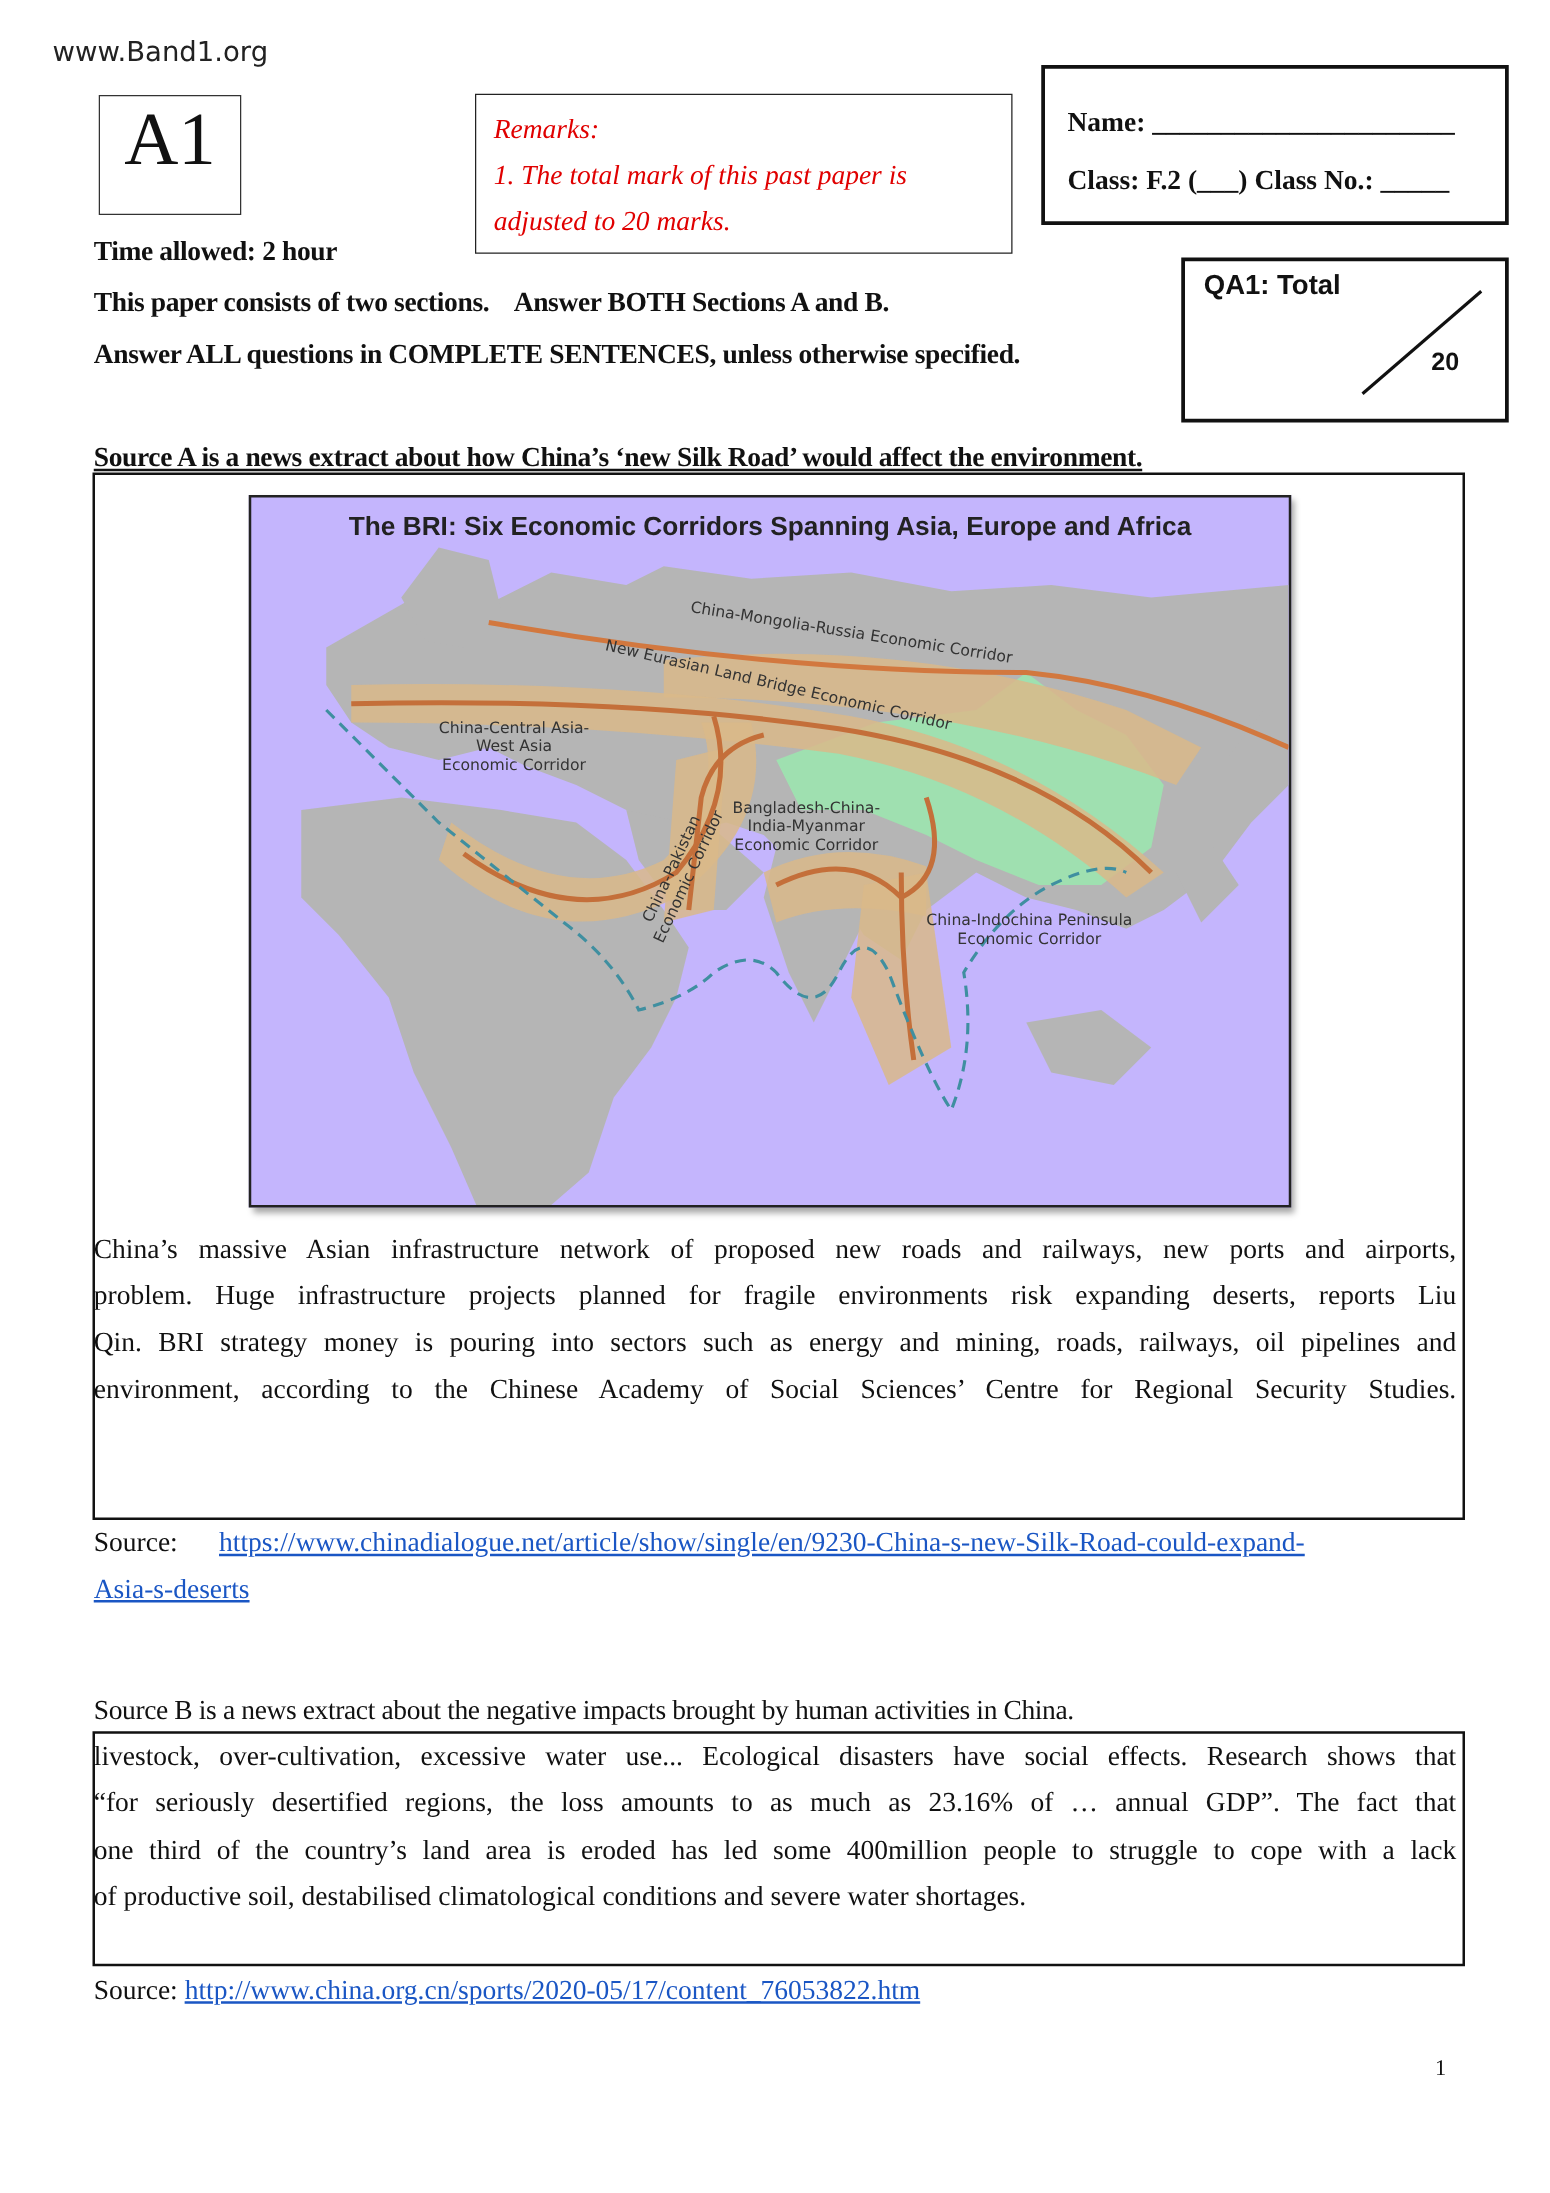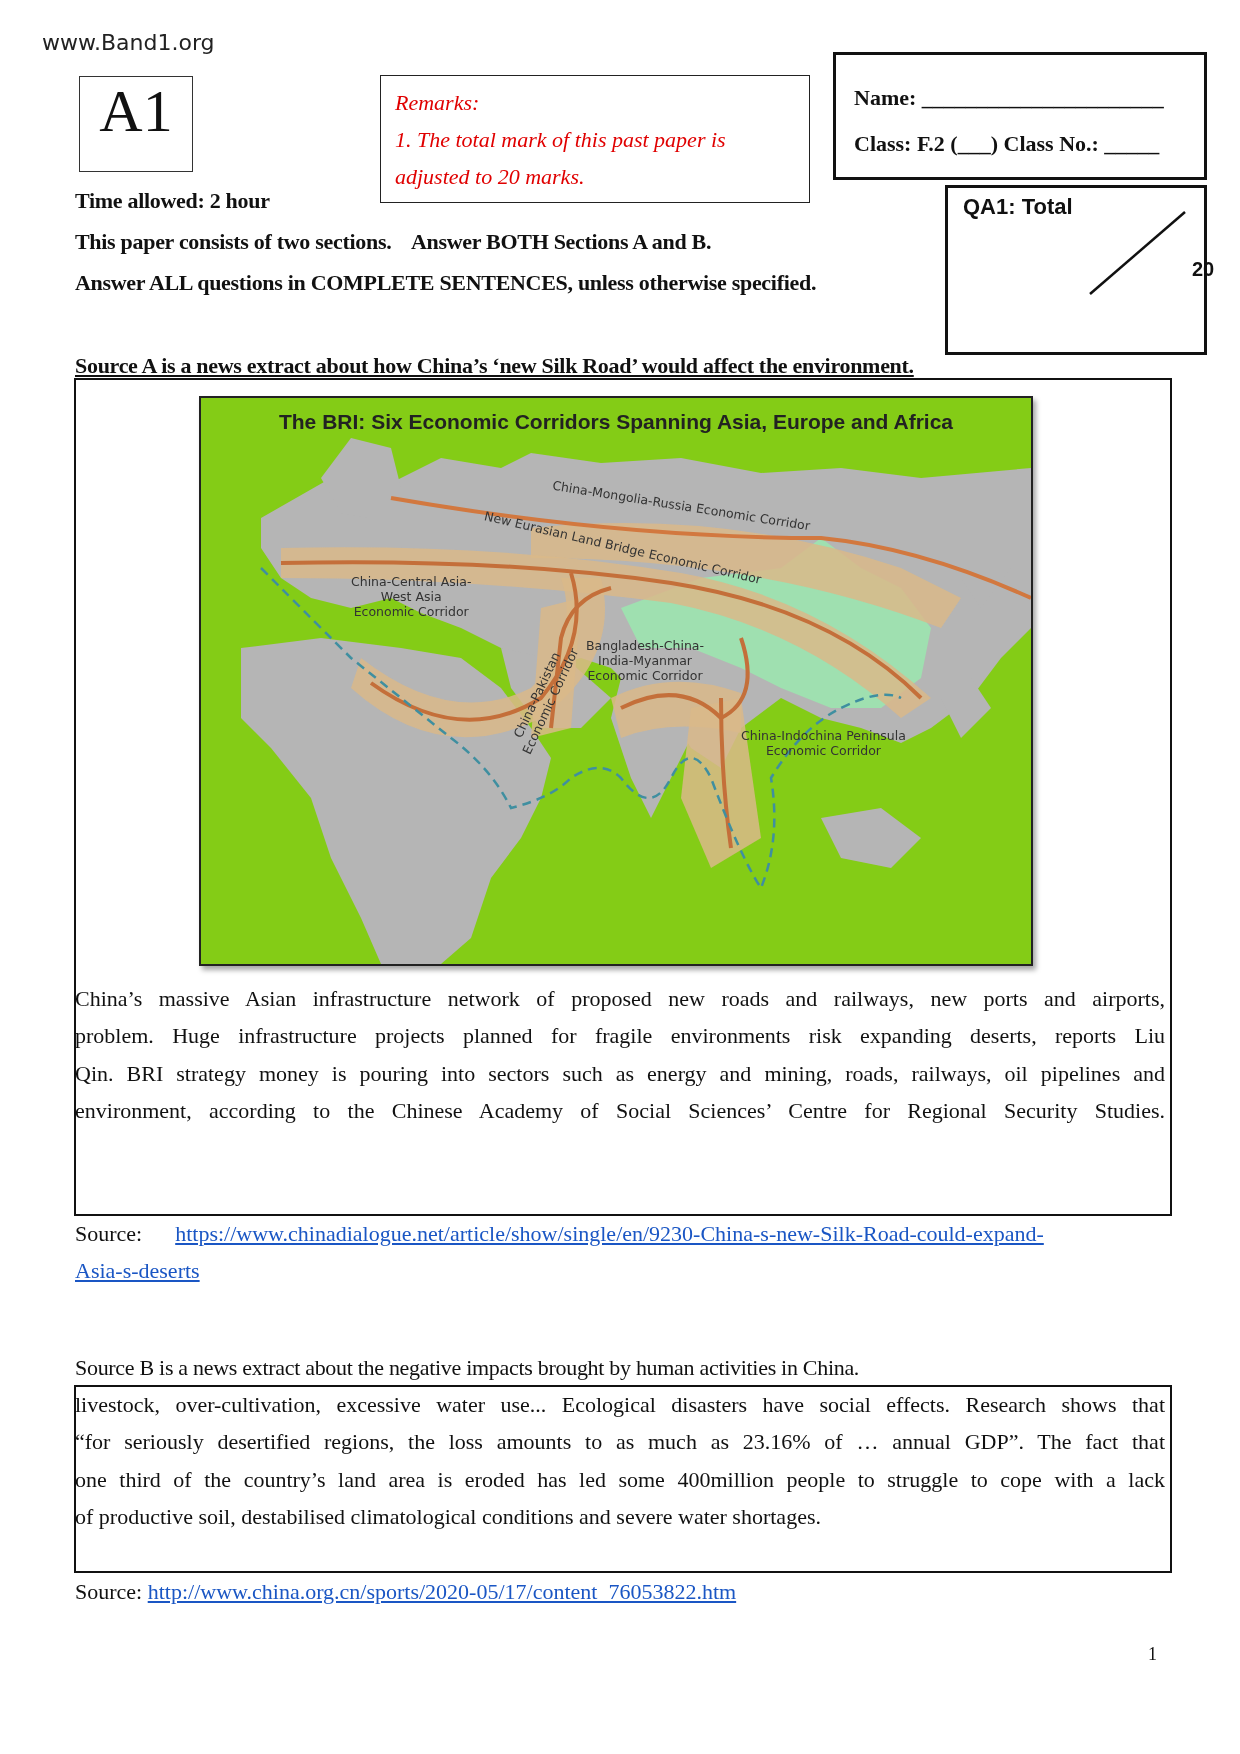--- a/index.html
+++ b/index.html
@@ -6,30 +6,30 @@
   body { width: 1240px; height: 1754px; position: relative; overflow: hidden;
          font-family: "Liberation Serif", serif; color: #111; }
   .abs { position: absolute; }
   .site { left: 42px; top: 30px; font-family: "DejaVu Sans", sans-serif; font-size: 22px; color: #222; }
   .code-box { left: 79px; top: 76px; width: 112px; height: 94px; border: 1.5px solid #333;
               display: flex; align-items: flex-start; justify-content: center; font-size: 60px; }
   .remarks { left: 380px; top: 75px; width: 430px; height: 128px; border: 1.5px solid #222;
              color: #e00000; font-size: 22px; line-height: 37px; padding: 8px 14px; box-sizing: border-box; font-style: italic; }
   .namebox { left: 833px; top: 52px; width: 374px; height: 128px; border: 3px solid #111;
              box-sizing: border-box; padding: 20px 0 0 18px; font-weight: bold; font-size: 22px; line-height: 46px; }
-  .totalbox { left: 945px; top: 185px; width: 262px; height: 170px; border: 3px solid #111; box-sizing: border-box; padding-left: 16px; }
+  .totalbox { left: 945px; top: 206px; width: 262px; height: 132px; border: 3px solid #111; box-sizing: border-box; padding-left: 16px; }
   .totalbox .lbl { position: absolute; left: 15px; top: 6px; font-family: "Liberation Sans", sans-serif;
                    font-weight: bold; font-size: 22px; }
   .totalbox .num { position: absolute; left: 197px; top: 70px; font-family: "Liberation Sans", sans-serif;
-                   font-weight: bold; font-size: 20px; margin-left: 47px; }
+                   font-weight: bold; font-size: 20px; }
   .totalbox svg { position: absolute; left: 0; top: 0; }
   .instr { left: 75px; font-weight: bold; font-size: 22px; letter-spacing: -0.3px; }
   .heading-a { left: 75px; top: 353px; font-weight: bold; font-size: 22px; text-decoration: underline; letter-spacing: -0.3px; }
   .source-a-box { left: 74px; top: 378px; width: 1098px; height: 838px; border: 2px solid #111; box-sizing: border-box; }
-  .map-frame { left: 199px; top: 396px; width: 830px; height: 566px; border: 2px solid #222; background: #84cc16;
+  .map-frame { left: 199px; top: 396px; width: 830px; height: 566px; border: 2px solid #222; background: #c4b5fd;
                box-shadow: 3px 4px 5px rgba(0,0,0,0.35); overflow: hidden; }
   .map-title { position: absolute; left: 0; top: 12px; width: 100%; text-align: center;
                font-family: "Liberation Sans", sans-serif; font-weight: bold; font-size: 21px; color: #222; }
   .map-label { position: absolute; font-family: "DejaVu Sans", sans-serif; font-size: 12.5px; color: #333;
                text-align: center; line-height: 15px; white-space: nowrap; }
   .para { font-size: 22px; line-height: 37.3px; text-align: justify; text-align-last: justify; }
   .para .last { text-align-last: left; }
   .src { font-size: 22px; line-height: 37px; }
   .link { color: #1a56c4; text-decoration: underline; }
   .heading-b { left: 75px; top: 1355px; font-weight: normal; font-size: 22px; letter-spacing: -0.3px; }

